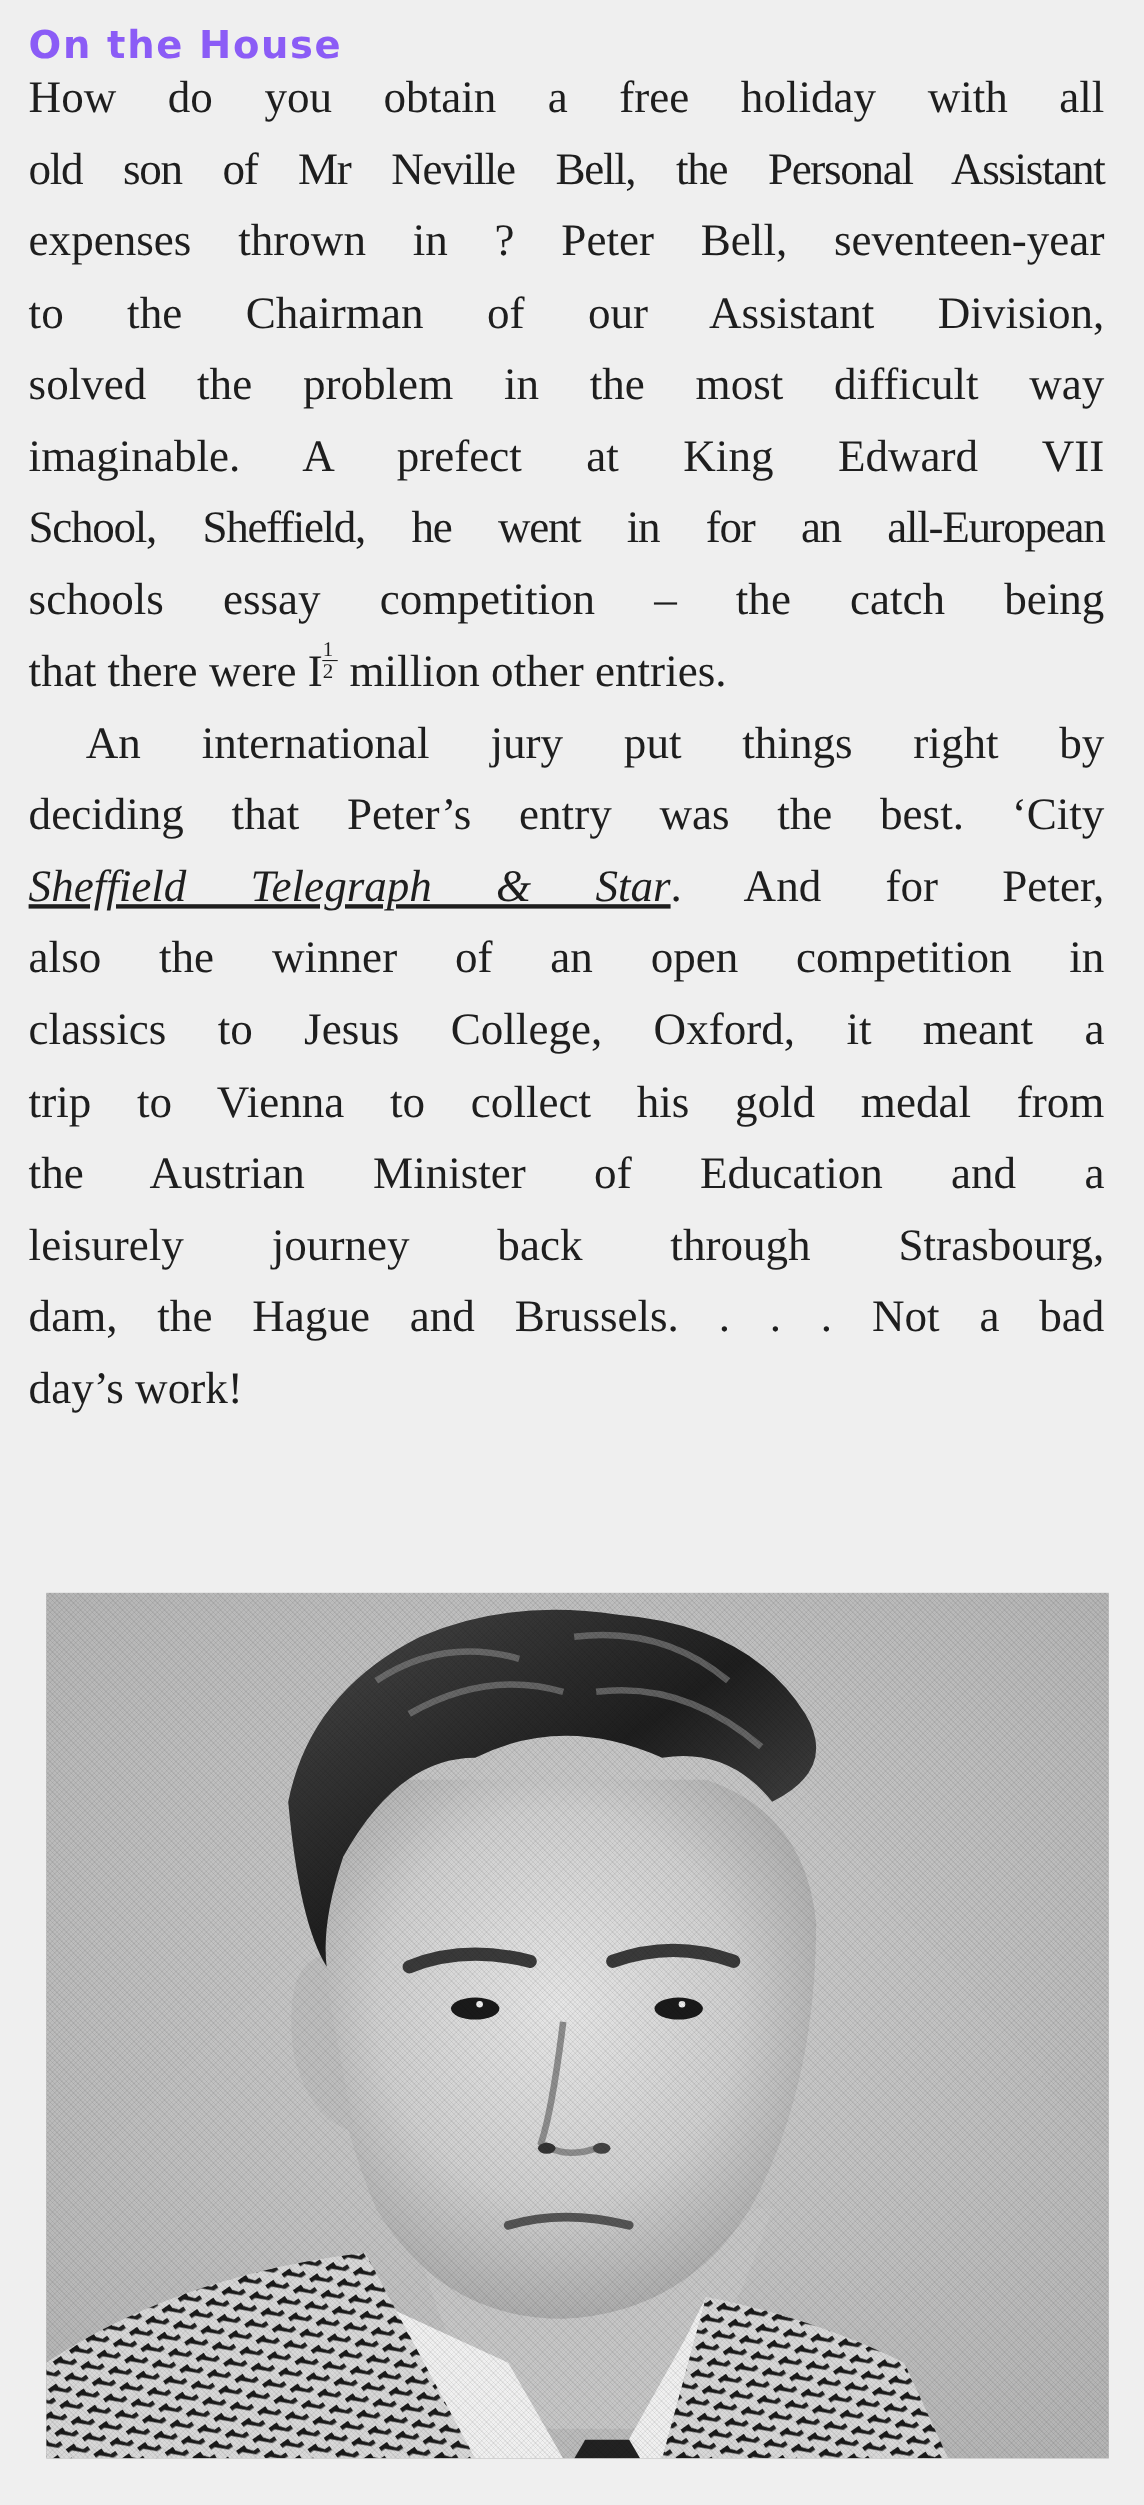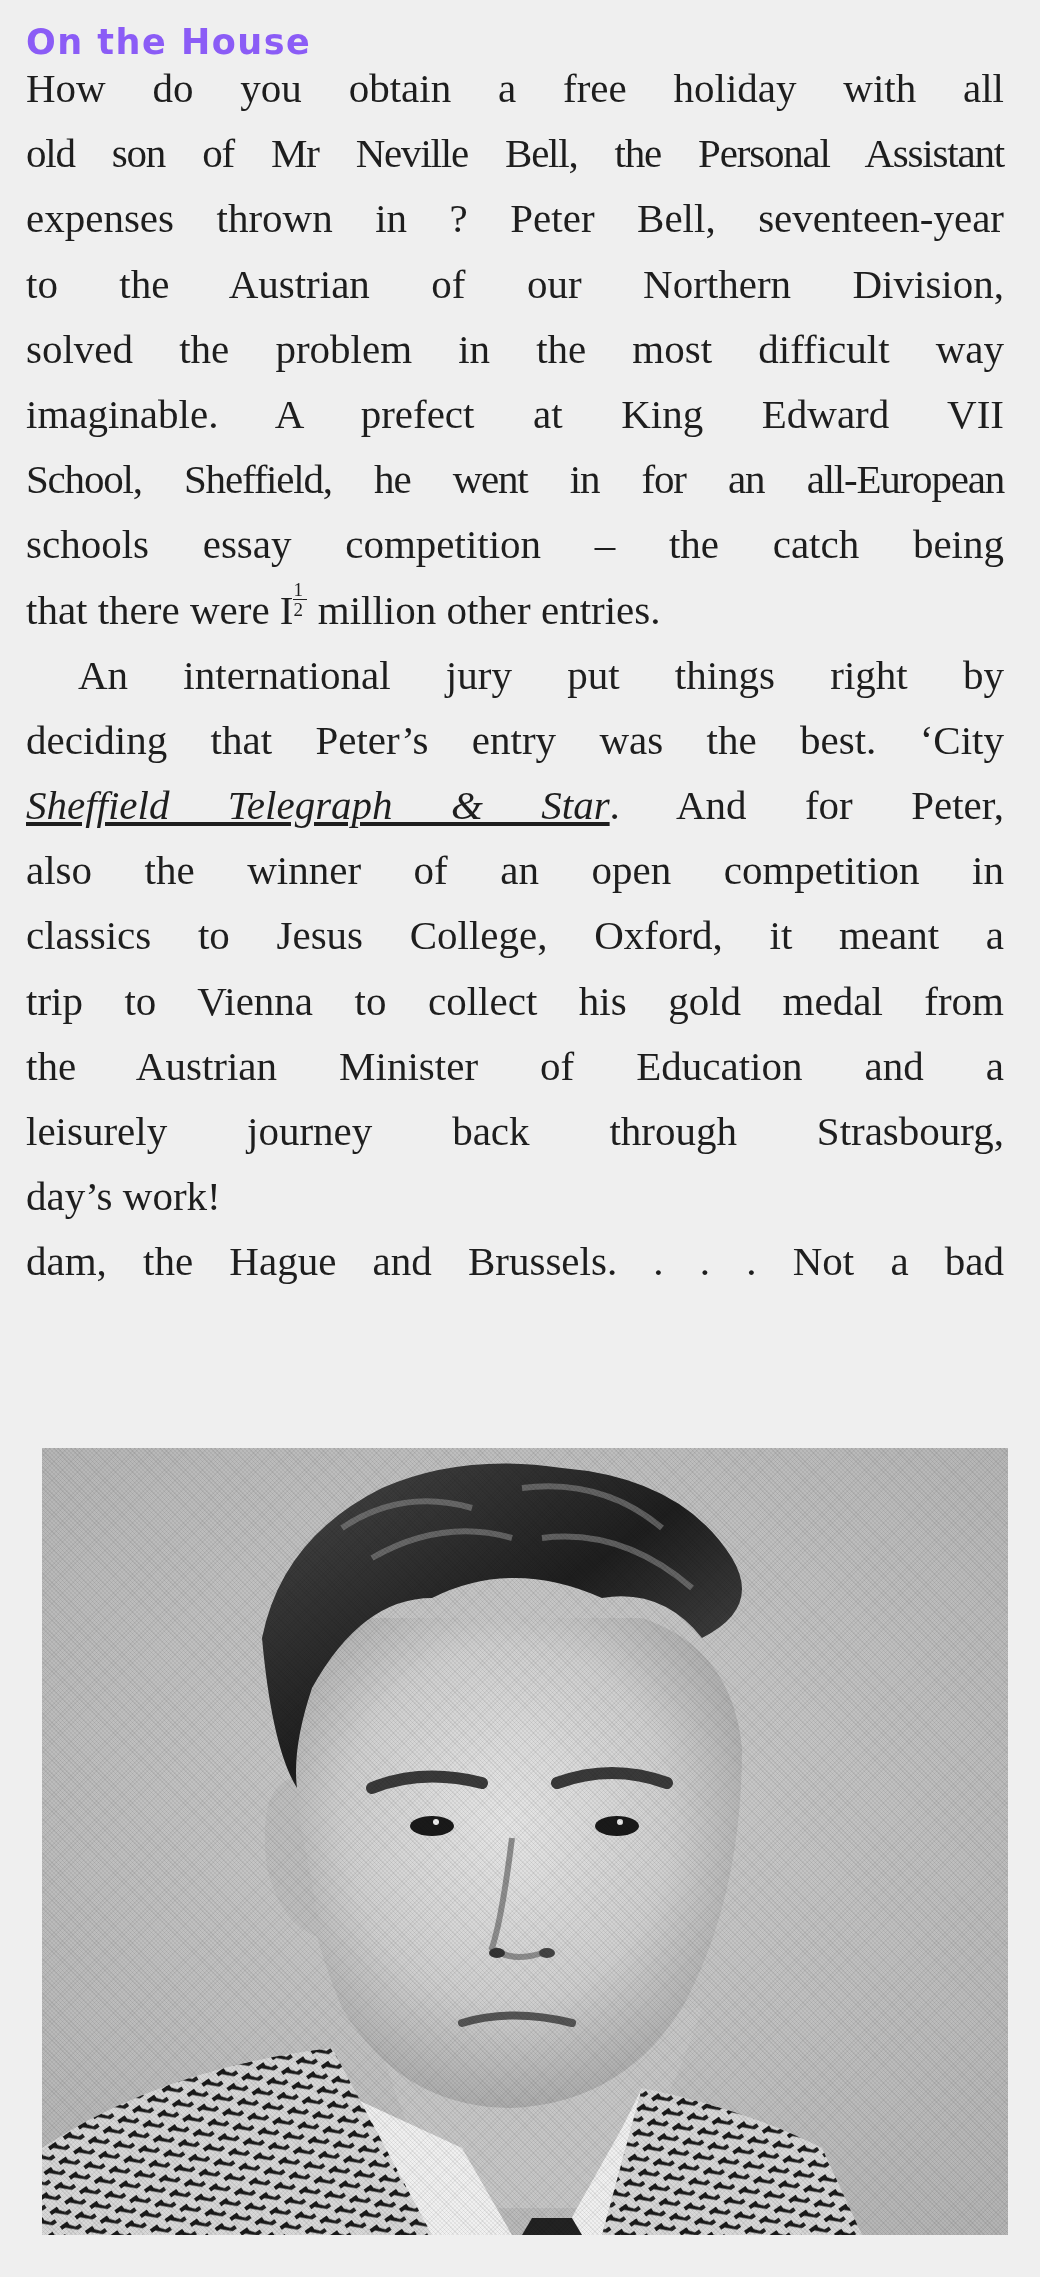--- a/index.html
+++ b/index.html
@@ -99,37 +99,37 @@
 <body>
 
 <div class="article">
   <div class="title">On the House</div>
 
   <div class="body-text">
 
     <span class="line">How do you obtain a free holiday with all</span>
     <span class="line condensed">old son of Mr Neville Bell, the Personal Assistant</span>
     <span class="line">expenses thrown in ? Peter Bell, seventeen-year</span>
-    <span class="line">to the Austrian of our Northern Division,</span>
+    <span class="line">to the Chairman of our Assistant Division,</span>
     <span class="line">solved the problem in the most difficult way</span>
     <span class="line">imaginable. A prefect at King Edward VII</span>
     <span class="line condensed">School, Sheffield, he went in for an all-European</span>
     <span class="line">schools essay competition – the catch being</span>
     <span class="line last"><span>that there were </span><span>I</span><span class="frac"><span class="num">1</span><span class="den">2</span></span><span> million other entries.</span></span>
 
     <span class="line indent">An international jury put things right by</span>
     <span class="line">deciding that Peter’s entry was the best. ‘City</span>
     <span class="line"><span class="ital">Sheffield Telegraph &amp; Star</span><span>. And for Peter,</span></span>
     <span class="line">also the winner of an open competition in</span>
     <span class="line">classics to Jesus College, Oxford, it meant a</span>
     <span class="line">trip to Vienna to collect his gold medal from</span>
     <span class="line">the Austrian Minister of Education and a</span>
     <span class="line">leisurely journey back through Strasbourg,</span>
+    <span class="line">dam, the Hague and Brussels. . . . Not a bad</span>
     <span class="line last">day’s work!</span>
-    <span class="line">dam, the Hague and Brussels. . . . Not a bad</span>
   </div>
 </div>
 
 <div class="photo" title="Portrait photograph of Peter Bell, a young man with wavy hair wearing a houndstooth jacket and shirt">
   <svg width="966" height="787" viewBox="0 0 966 787">
     <defs>
       <radialGradient id="bg" cx="50%" cy="45%" r="70%">
         <stop offset="0%" stop-color="#cfcfcf"></stop>
         <stop offset="100%" stop-color="#b4b4b4"></stop>
       </radialGradient>

